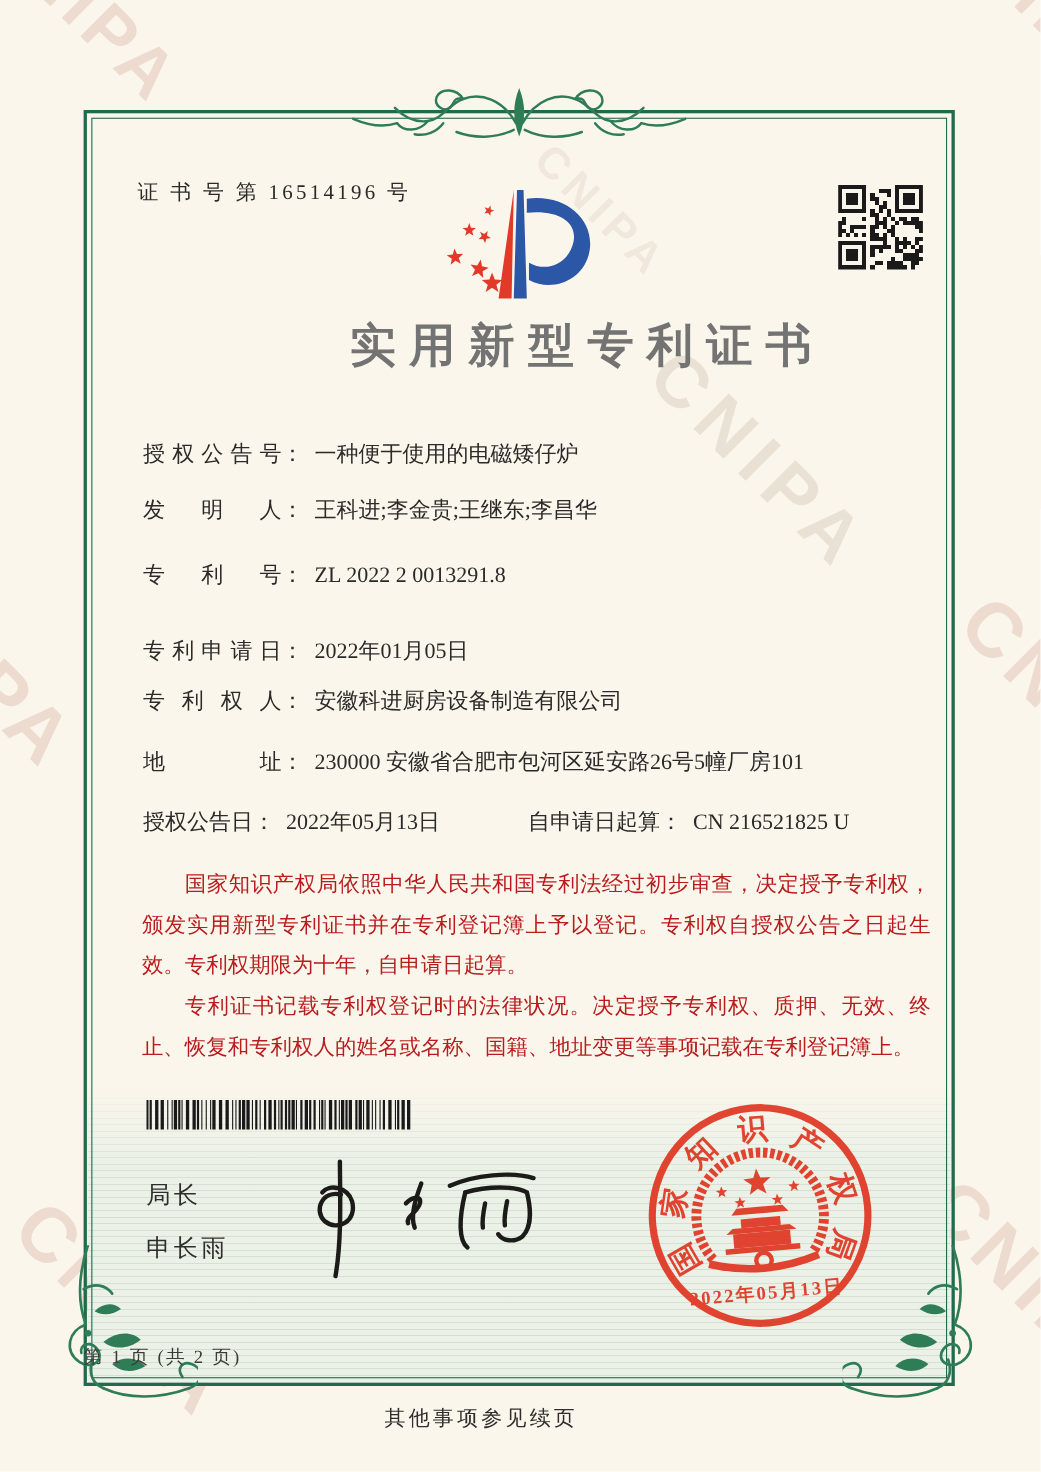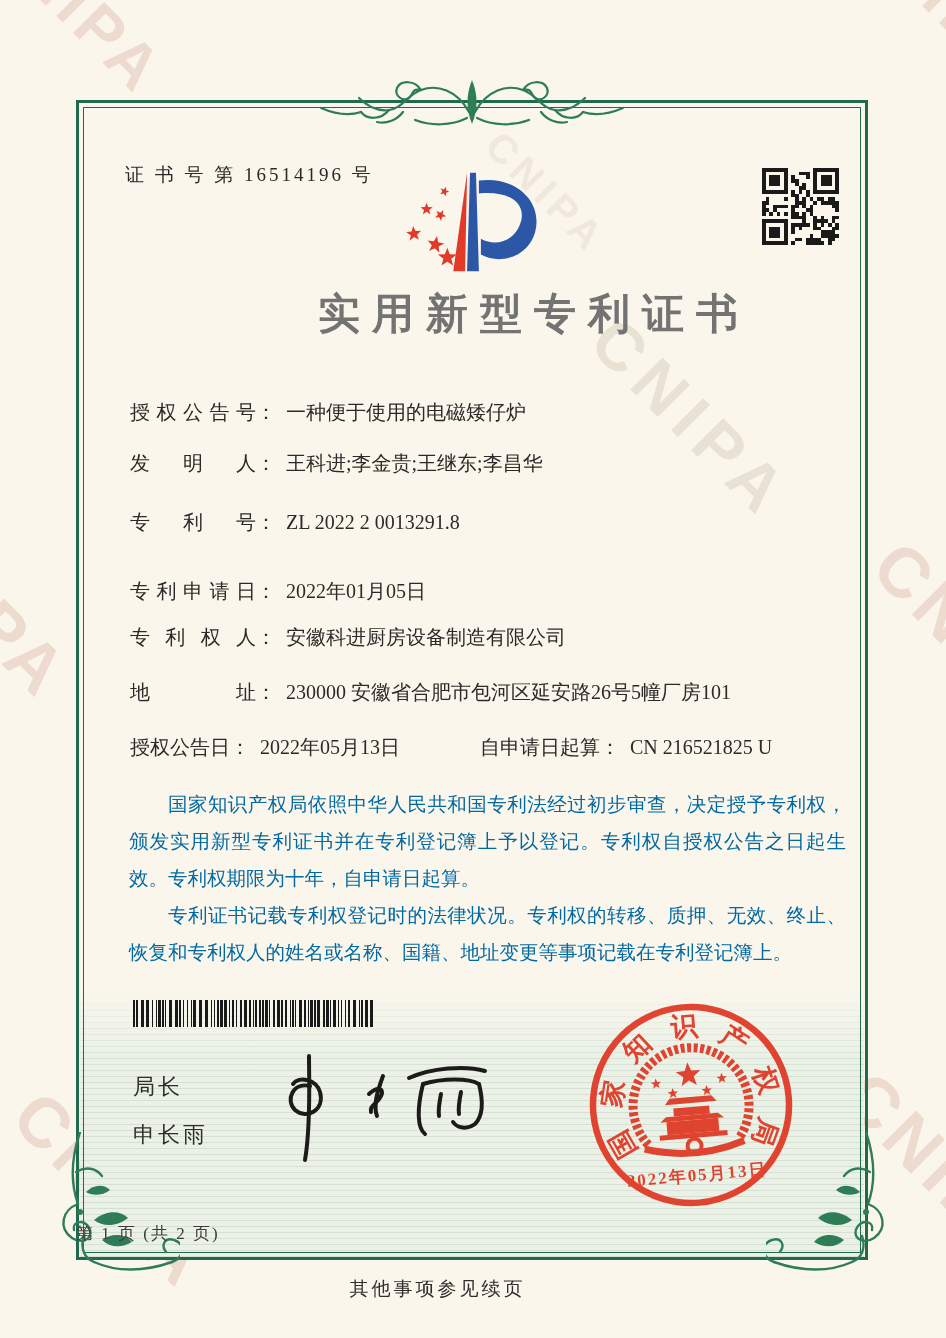--- a/index.html
+++ b/index.html
@@ -47,21 +47,21 @@
          font-size:42px;font-weight:700;letter-spacing:12px;color:#737373}
 
   .fields{position:absolute;left:130px;top:399px;width:716px;font-size:20px}
   .frow{position:absolute;left:0;white-space:nowrap}
   .f-label{display:inline-block;width:126px;text-align:justify;text-align-last:justify;vertical-align:top}
   .f-colon{display:inline-block;margin-right:10px}
   .grant-row{position:absolute;left:0;top:335px;white-space:nowrap}
   .grant-b{position:absolute;left:350px;top:0;white-space:nowrap}
 
   .paras{position:absolute;left:129px;top:786px;width:717px;font-size:19.5px;
-         line-height:37px;text-align:justify;color:#0369a1}
+         line-height:37px;text-align:justify;color:#b91c1c}
   .paras p{text-indent:2em}
 
   .barcode{position:absolute;left:133px;top:1000px;width:245px;height:27px}
   .signer{position:absolute;left:133px;top:1072px;font-family:Liberation Sans, sans-serif;
           font-size:22px;letter-spacing:3px;color:#2f2e2c}
   .signer div{margin-bottom:18px}
   .signature{position:absolute;left:265px;top:1048px;width:250px;height:120px}
 
   .seal{position:absolute;left:586px;top:1000px;width:210px;height:210px;z-index:5;
         mix-blend-mode:multiply;opacity:.93;transform:rotate(-5deg)}
@@ -397,21 +397,21 @@
         <span class="f-label">地址</span><span class="f-colon">：</span><span>230000 安徽省合肥市包河区延安路26号5幢厂房101</span>
       </div>
       <div class="grant-row">
         <span><span>授权公告日</span><span class="f-colon">：</span><span>2022年05月13日</span></span>
         <span class="grant-b"><span>自申请日起算</span><span class="f-colon">：</span><span>CN 216521825 U</span></span>
       </div>
     </div>
 
     <div class="paras">
       <p>国家知识产权局依照中华人民共和国专利法经过初步审查，决定授予专利权，颁发实用新型专利证书并在专利登记簿上予以登记。专利权自授权公告之日起生效。专利权期限为十年，自申请日起算。</p>
-      <p>专利证书记载专利权登记时的法律状况。专利权的转移、质押、无效、终止、恢复和专利权人的姓名或名称、国籍、地址变更等事项记载在专利登记簿上。</p>
+      <p>专利证书记载专利权登记时的法律状况。决定授予专利权、质押、无效、终止、恢复和专利权人的姓名或名称、国籍、地址变更等事项记载在专利登记簿上。</p>
     </div>
 
     <svg class="barcode" id="barcode" viewBox="0 0 245 27" preserveAspectRatio="none">
         <rect x="0" y="0" width="2" height="27" fill="#191919"></rect>
         <rect x="3" y="0" width="2" height="27" fill="#191919"></rect>
         <rect x="8" y="0" width="3" height="27" fill="#191919"></rect>
         <rect x="13" y="0" width="3" height="27" fill="#191919"></rect>
         <rect x="19" y="0" width="1" height="27" fill="#191919"></rect>
         <rect x="23" y="0" width="1" height="27" fill="#191919"></rect>
         <rect x="25" y="0" width="3" height="27" fill="#191919"></rect>

